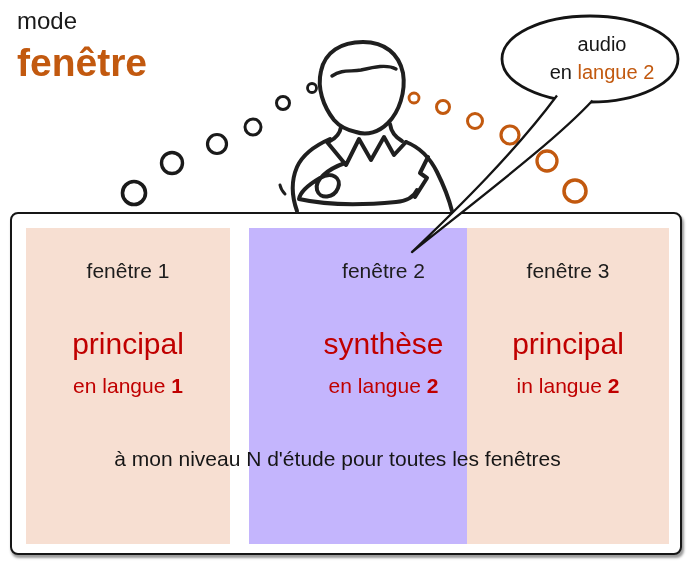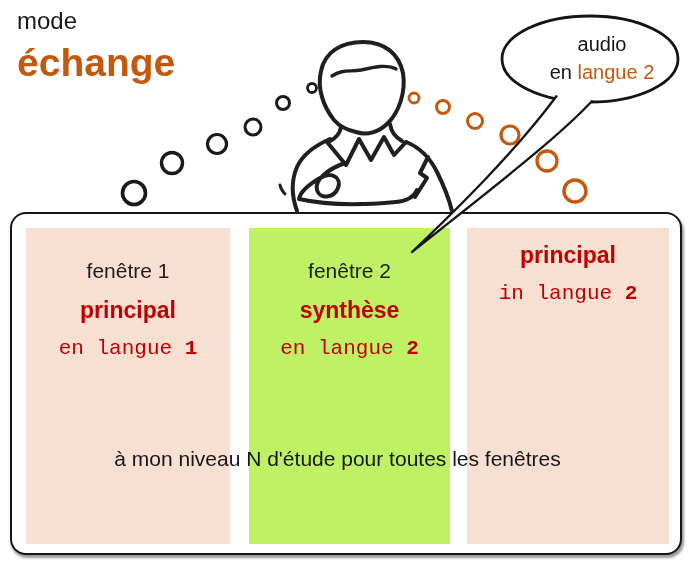--- a/index.html
+++ b/index.html
@@ -6,65 +6,66 @@
   .page{
     position:relative;width:692px;height:568px;background:#fff;overflow:hidden;
     font-family:"Liberation Sans",sans-serif;color:var(--ink,#1a1a1a);
   }
   .title{position:absolute;left:17px;top:8px;z-index:2;}
   .title .mode{font-size:24px;line-height:26px;color:var(--ink,#1a1a1a);}
   .title .echange{font-size:39px;line-height:46px;font-weight:700;margin-top:6px;color:var(--accent-orange,#c2590f);}
 
   .board{
     position:absolute;left:10px;top:212px;width:672px;height:343px;box-sizing:border-box;
-    background:#fff;border:2.5px solid #161616;border-radius:16px;
+    background:#fff;border:2.5px solid #161616;border-radius:8px;
     box-shadow:1.5px 3px 2.5px rgba(0,0,0,0.40);z-index:1;
   }
   .col{position:absolute;top:14px;height:316px;text-align:center;z-index:1;}
   .col-1{left:14px;width:204px;background:var(--window-peach,#f7dfd2);}
   .col-2{left:237px;width:201px;background:var(--window-blue,#d2f0f6);}
   .col-3{left:455px;width:202px;background:var(--window-peach,#f7dfd2);}
   .win-label{padding-top:31px;font-size:21px;color:#1d1d1d;}
-  .win-role{margin-top:14px;font-size:23px;font-weight:700;color:var(--text-red,#c00000);}
-  .win-lang{margin-top:13px;font-size:21px;color:var(--text-red,#c00000);font-family:Liberation Mono, monospace;}
+  .win-role{margin-top:44px;font-size:30px;font-weight:400;color:var(--text-red,#c00000);}
+  .win-lang{margin-top:13px;font-size:21px;color:var(--text-red,#c00000);}
   .win-lang b{font-weight:700;}
   .footer-note{
     position:absolute;left:0;right:17px;top:233px;z-index:3;
     text-align:center;font-size:21px;color:#161616;
   }
 
   .scene{position:absolute;left:0;top:0;z-index:5;pointer-events:none;}
   .bubble-text{
     position:absolute;left:504px;top:30px;width:172px;z-index:6;
     text-align:center;font-size:20px;line-height:28px;color:#161616;padding-left:12px;
   }
   .bubble-text .hl{color:var(--accent-orange,#c2590f);}
 </style>
 </head>
 <body>
 
 <div class="page">
 
   <div class="title">
     <div class="mode">mode</div>
-    <div class="echange">échange</div>
+    <div class="echange">fenêtre</div>
   </div>
 
   <div class="board">
     <div class="col col-1" style="background: rgb(247, 223, 210);">
       <div class="win-label">fenêtre 1</div>
       <div class="win-role">principal</div>
       <div class="win-lang"><span>en langue</span> <b>1</b></div>
     </div>
-    <div class="col col-2" style="background: #bef264;">
+    <div class="col col-2" style="background: #c4b5fd; padding-left: 34px;">
       <div class="win-label">fenêtre 2</div>
       <div class="win-role">synthèse</div>
       <div class="win-lang"><span>en langue</span> <b>2</b></div>
     </div>
     <div class="col col-3" style="background: rgb(247, 223, 210);">
+      <div class="win-label">fenêtre 3</div>
       <div class="win-role">principal</div>
       <div class="win-lang"><span>in langue</span> <b>2</b></div>
     </div>
     <div class="footer-note">à mon niveau N d'étude pour toutes les fenêtres</div>
   </div>
 
   <svg class="scene" width="692" height="568" viewBox="0 0 692 568">
 
     <g fill="none" stroke="#1f1f1f" stroke-width="4" stroke-linecap="round" stroke-linejoin="round">
       <path d="M 334,120 C 323,106 317,88 321,71 C 325,52 341,42 363,42 C 385,42 399,54 403,73 C 406,92 399,112 388,123 C 379,132 367,136 356,132 C 347,130 340,127 334,120 Z"></path>

